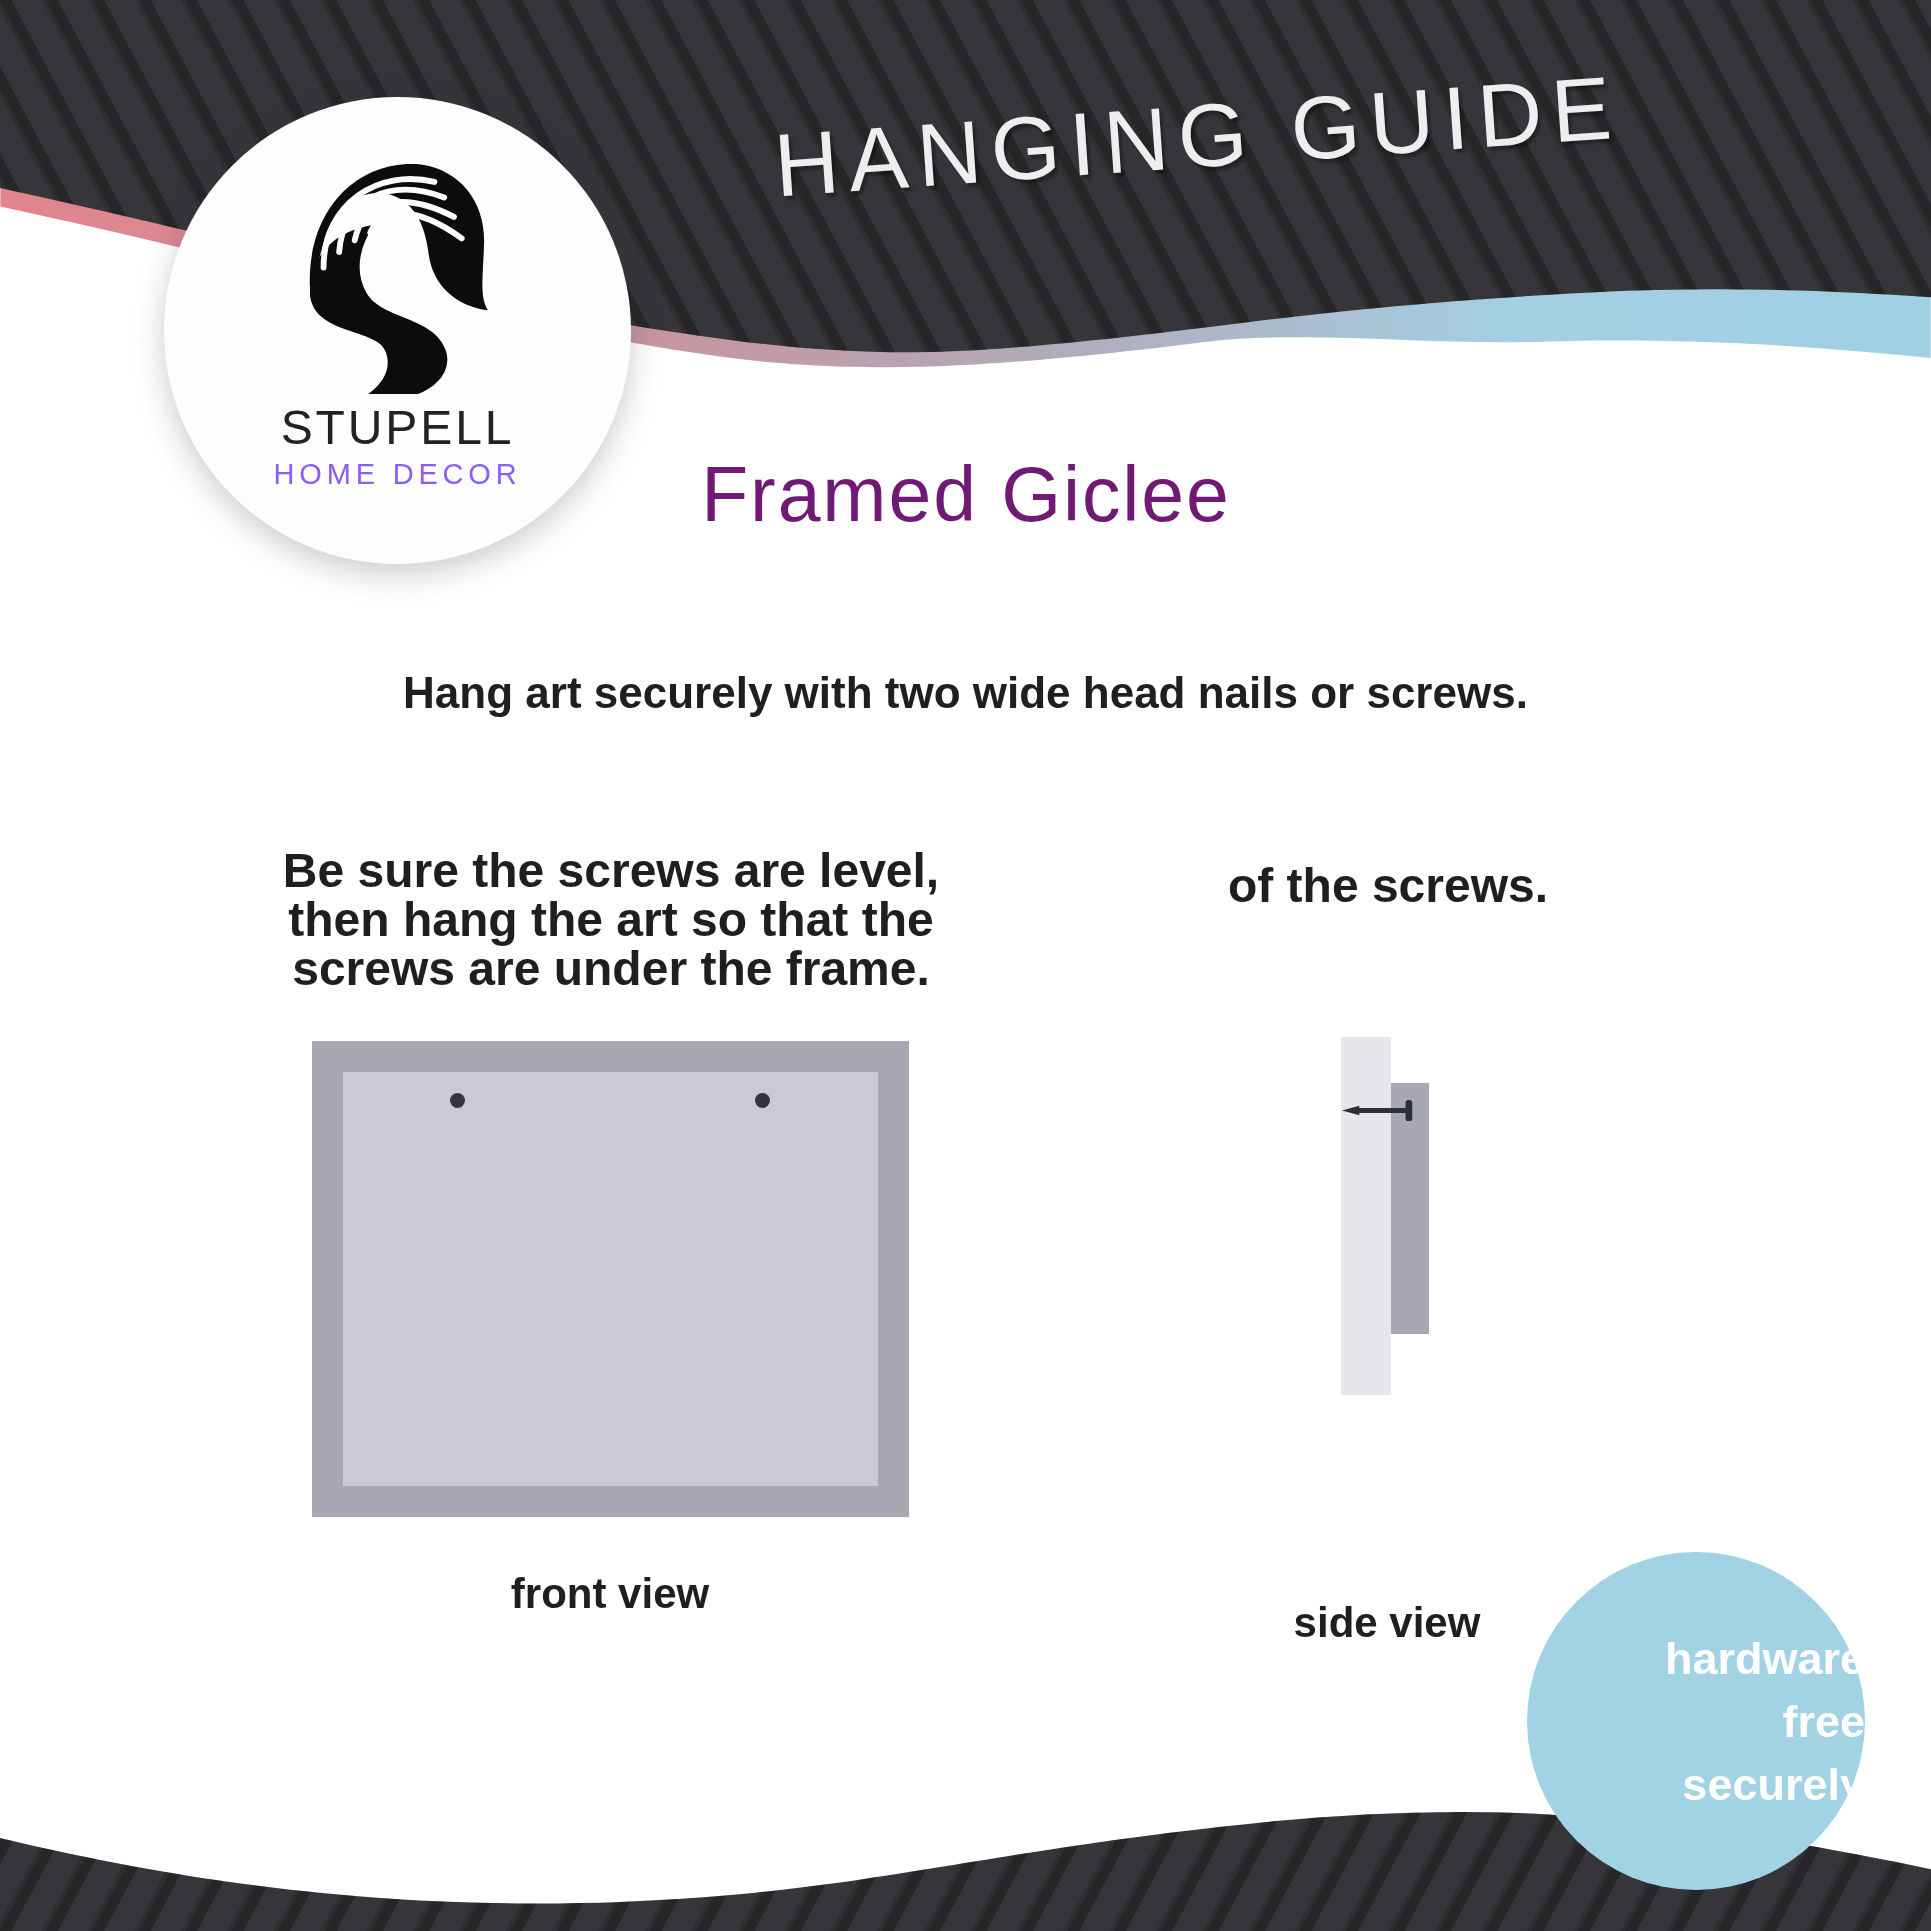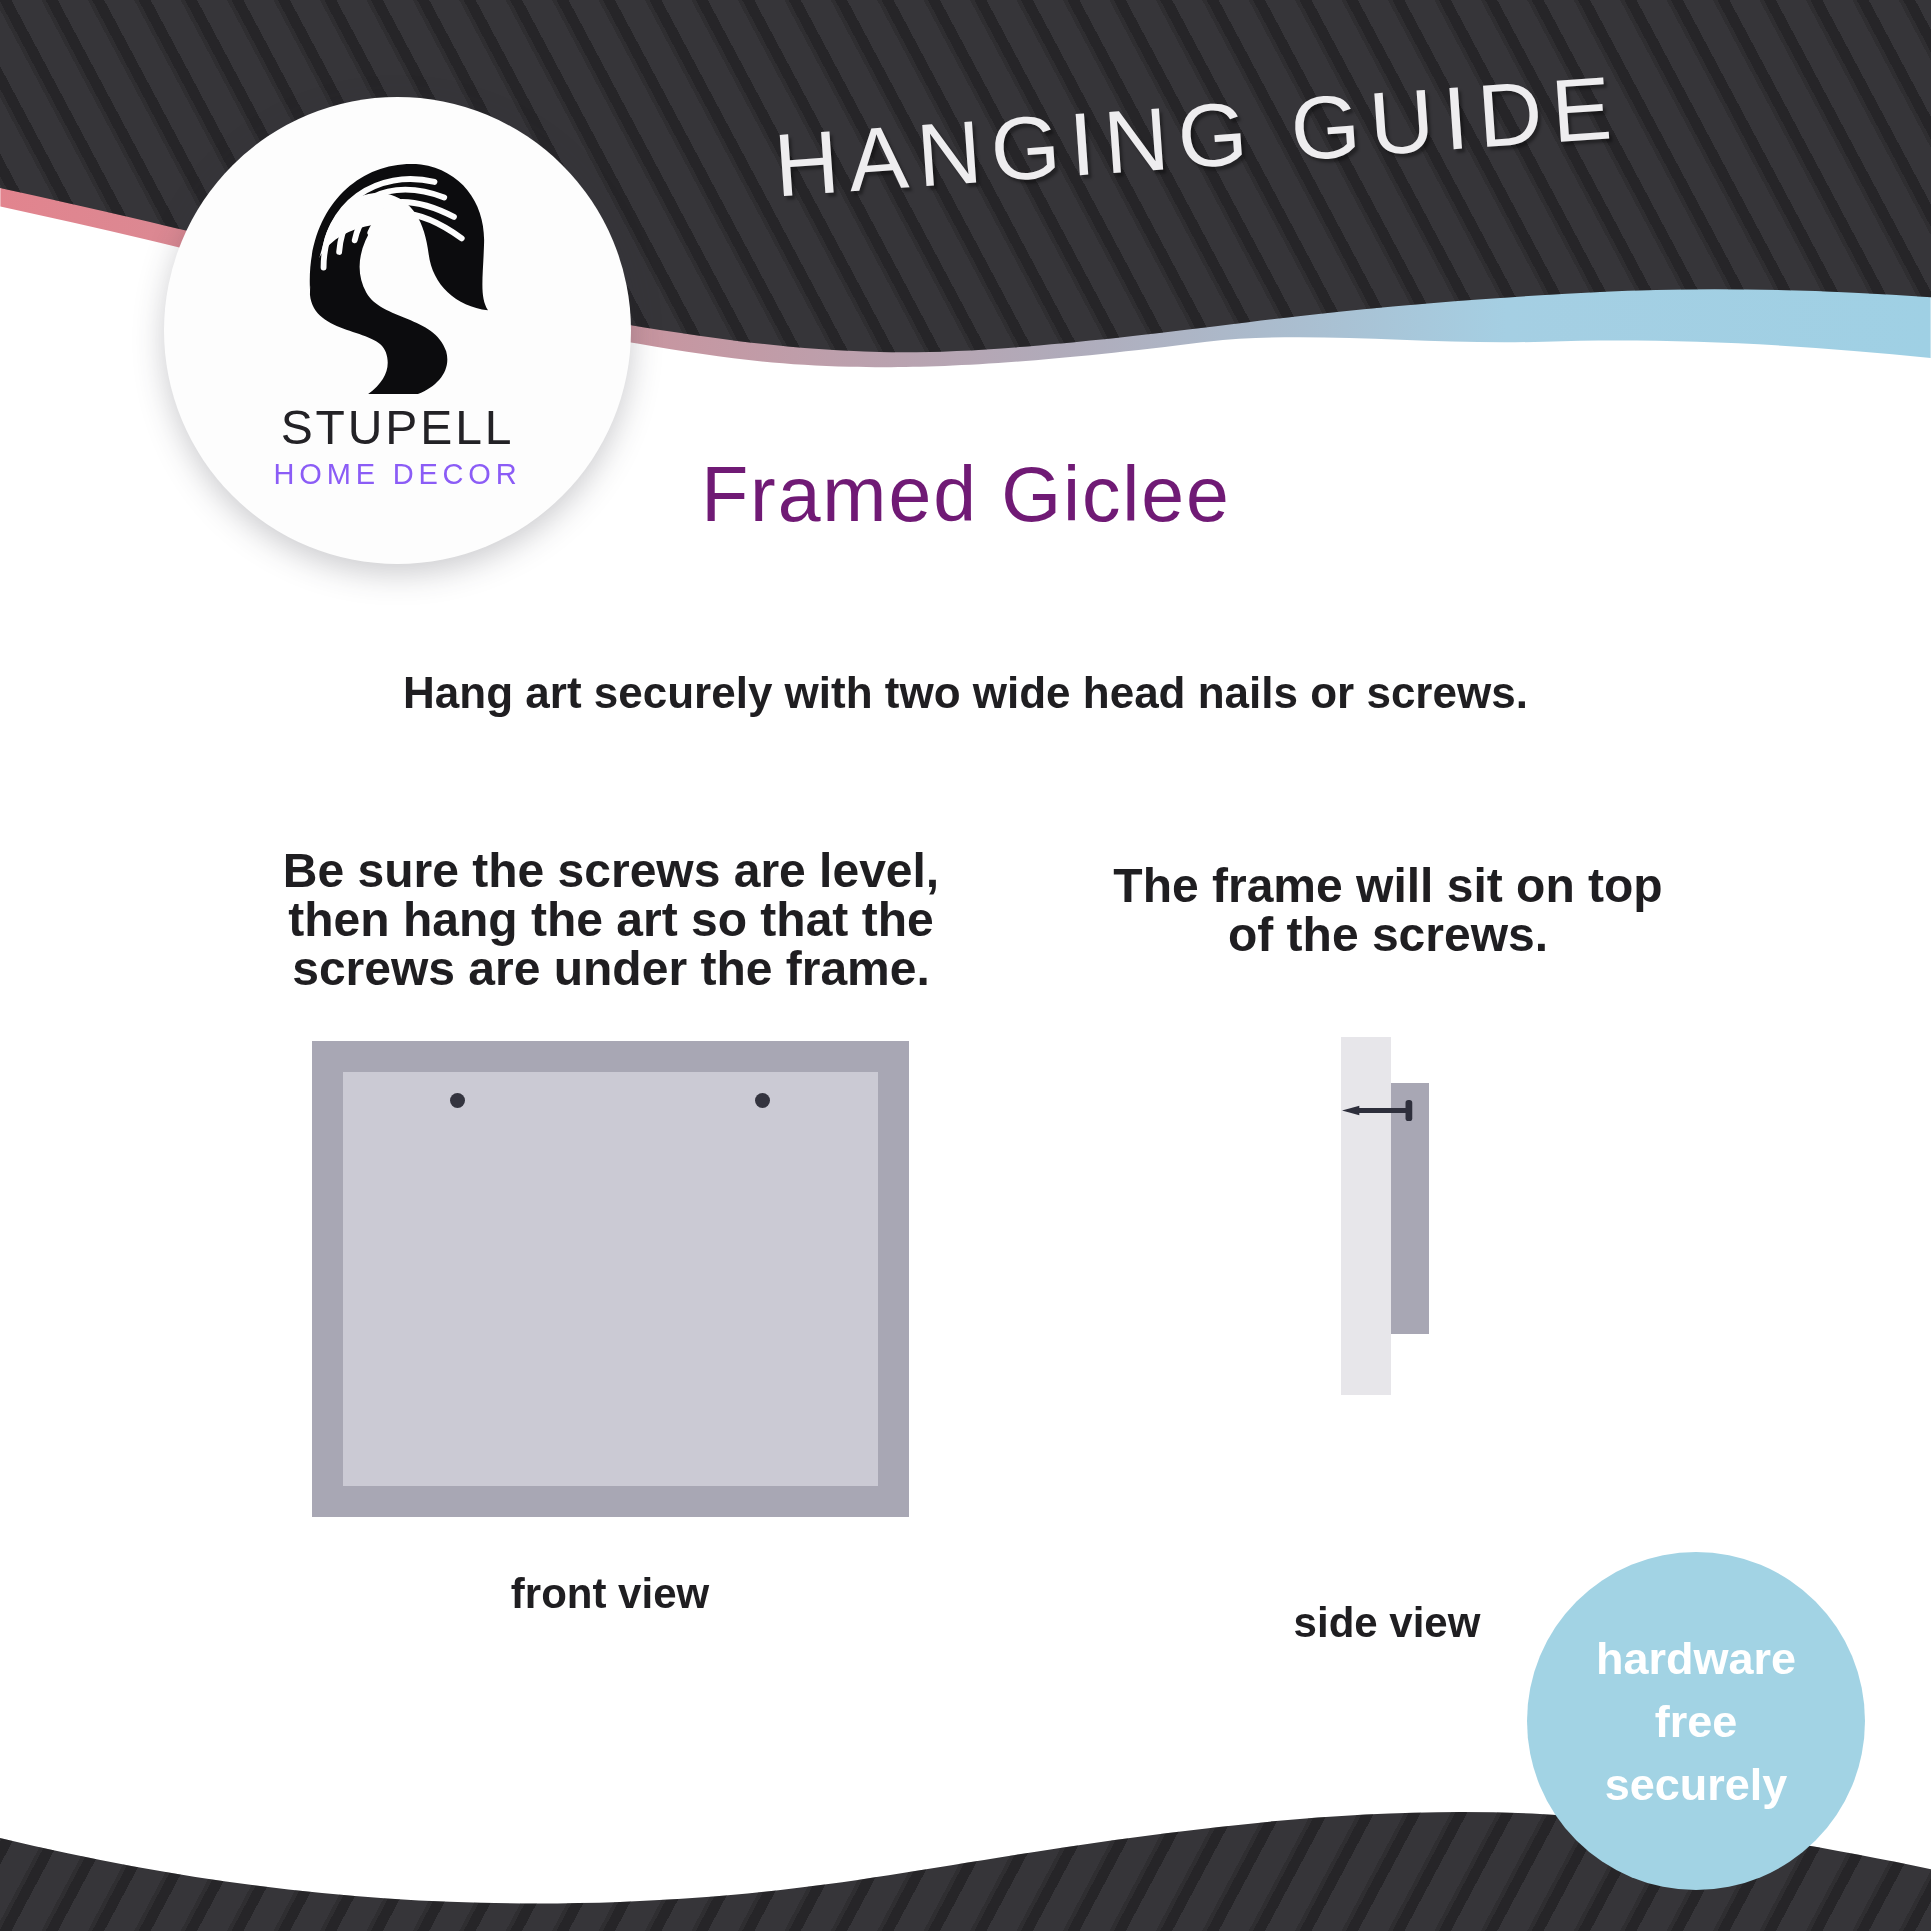--- a/index.html
+++ b/index.html
@@ -61,21 +61,21 @@
   
   .footer-shape{position:absolute;inset:0;z-index:5;
     background-color:#363539;
     background-image:
       repeating-linear-gradient(118deg, rgba(255,255,255,0.045) 0 3.9px, rgba(255,255,255,0) 3.9px 41px),
       repeating-linear-gradient(118deg, rgba(0,0,0,0.30) 0 14.5px, rgba(0,0,0,0) 14.5px 41px);
     clip-path: path("M0,1838 C250,1898 450,1908 620,1902 C800,1895 900,1872 1060,1848 C1220,1824 1380,1806 1540,1814 C1720,1824 1880,1858 2000,1884 L2000,2000 L0,2000 Z");
   }
   .badge-circle{position:absolute;left:1527px;top:1552px;width:338px;height:338px;z-index:6;
     background:#a2d3e4;border-radius:50%;
-    display:flex;flex-direction:column;align-items:center;justify-content:center;}
+    display:flex;flex-direction:column;align-items:flex-end;justify-content:center;}
   .badge-line{font-size:45px;font-weight:700;line-height:63px;color:#ffffff;text-align:center;}
 </style>
 </head>
 <body>
 
 <div class="stage">
 
   <svg class="ribbon-svg" width="1931" height="415" viewBox="0 0 2000 430">
     <defs>
       <linearGradient id="ribbonGrad" x1="0" y1="0" x2="2000" y2="0" gradientUnits="userSpaceOnUse">
@@ -130,21 +130,20 @@
     <div>screws are under the frame.</div>
   </div>
 
   <div class="front-frame">
     <span class="screw-dot screw-left"></span>
     <span class="screw-dot screw-right"></span>
   </div>
   <div class="view-label label-front">front view</div>
 
   <div class="caption caption-side">
-    <div>The frame will sit on top</div>
     <div>of the screws.</div>
   </div>
 
   <div class="side-wall"></div>
   <div class="side-frame"></div>
   <svg class="side-nail" width="77" height="27" viewBox="0 0 80 28">
     <g fill="#2e2f3c">
       <polygon points="0,14 18,9 18,19"></polygon>
       <rect x="14" y="11.5" width="56" height="5" rx="2"></rect>
       <rect x="66" y="3" width="7" height="22" rx="3"></rect>

